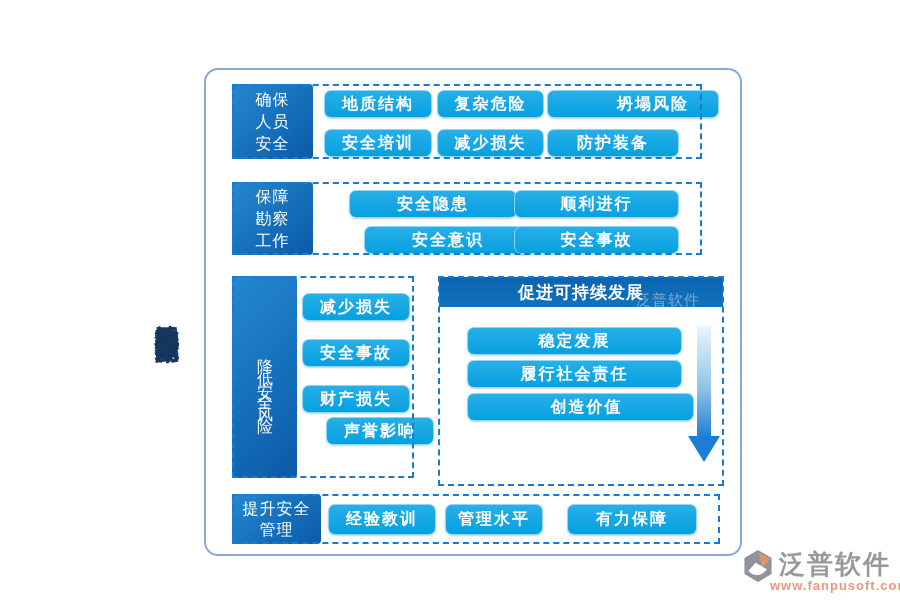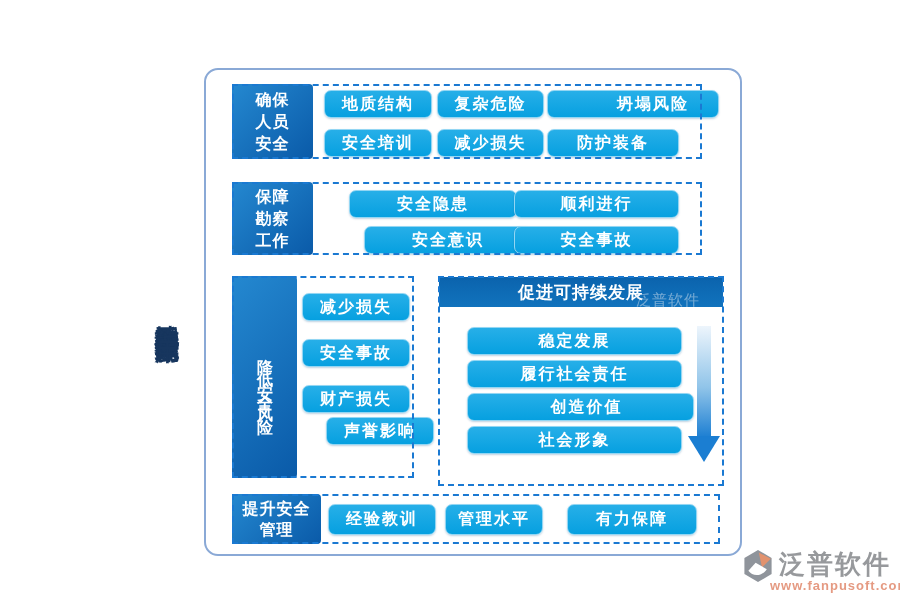--- a/index.html
+++ b/index.html
@@ -22,21 +22,21 @@
   }
   
   .sec{position:absolute;background:#fff;}
   .sec::after{
     content:"";position:absolute;inset:0;border:2px dashed var(--dashed);
     pointer-events:none;z-index:3;
   }
   .plabel{
     position:absolute;left:0;top:0;bottom:0;z-index:2;
     background:linear-gradient(135deg,var(--label-grad-a),var(--label-grad-b));
-    border-radius:4px;color:#fff;font-weight:700;font-size:16px;
+    border-radius:4px;color:#fff;font-weight:400;font-size:16px;
     display:flex;flex-direction:column;align-items:center;justify-content:center;
     text-align:center;line-height:22px;letter-spacing:1px;
   }
   .plabel.vert{
     writing-mode:vertical-rl;text-orientation:upright;line-height:normal;
     letter-spacing:12px;padding-top:10px;
   }
   .node{
     position:absolute;z-index:2;border-radius:7px;
     background:linear-gradient(180deg,#27afe8,var(--button-blue));
@@ -117,21 +117,20 @@
       <div class="node" style="left:70px;top:63px;width:106px;height:26px;">安全事故</div>
       <div class="node" style="left:70px;top:109px;width:106px;height:26px;">财产损失</div>
       <div class="node" style="left:70px;top:141px;width:106px;height:26px;margin-left:24px;">声誉影响</div>
     </section>
 
     <section class="sec" style="left:232px;top:206px;width:286px;height:210px;">
       <div class="hdr">促进可持续发展</div>
       <div class="node" style="left:29px;top:84px;width:213px;height:26px;">履行社会责任</div>
       <div class="node" style="left:29px;top:51px;width:213px;height:26px;">稳定发展</div>
       <div class="node" style="left:29px;top:117px;width:213px;height:26px;padding-left:12px;">创造价值</div>
-      <div class="node" style="left:29px;top:150px;width:213px;height:26px;">社会形象</div>
       <div class="arrow" style="left:250px;top:50px;height:140px;">
         <div class="body"></div>
           <div class="head"></div>
       </div>
     </section>
 
     <section class="sec" style="left:26px;top:424px;width:488px;height:50px;">
       <div class="plabel" style="width:89px;line-height:21px;">
         <span>提升安全</span>
         <span>管理</span>

